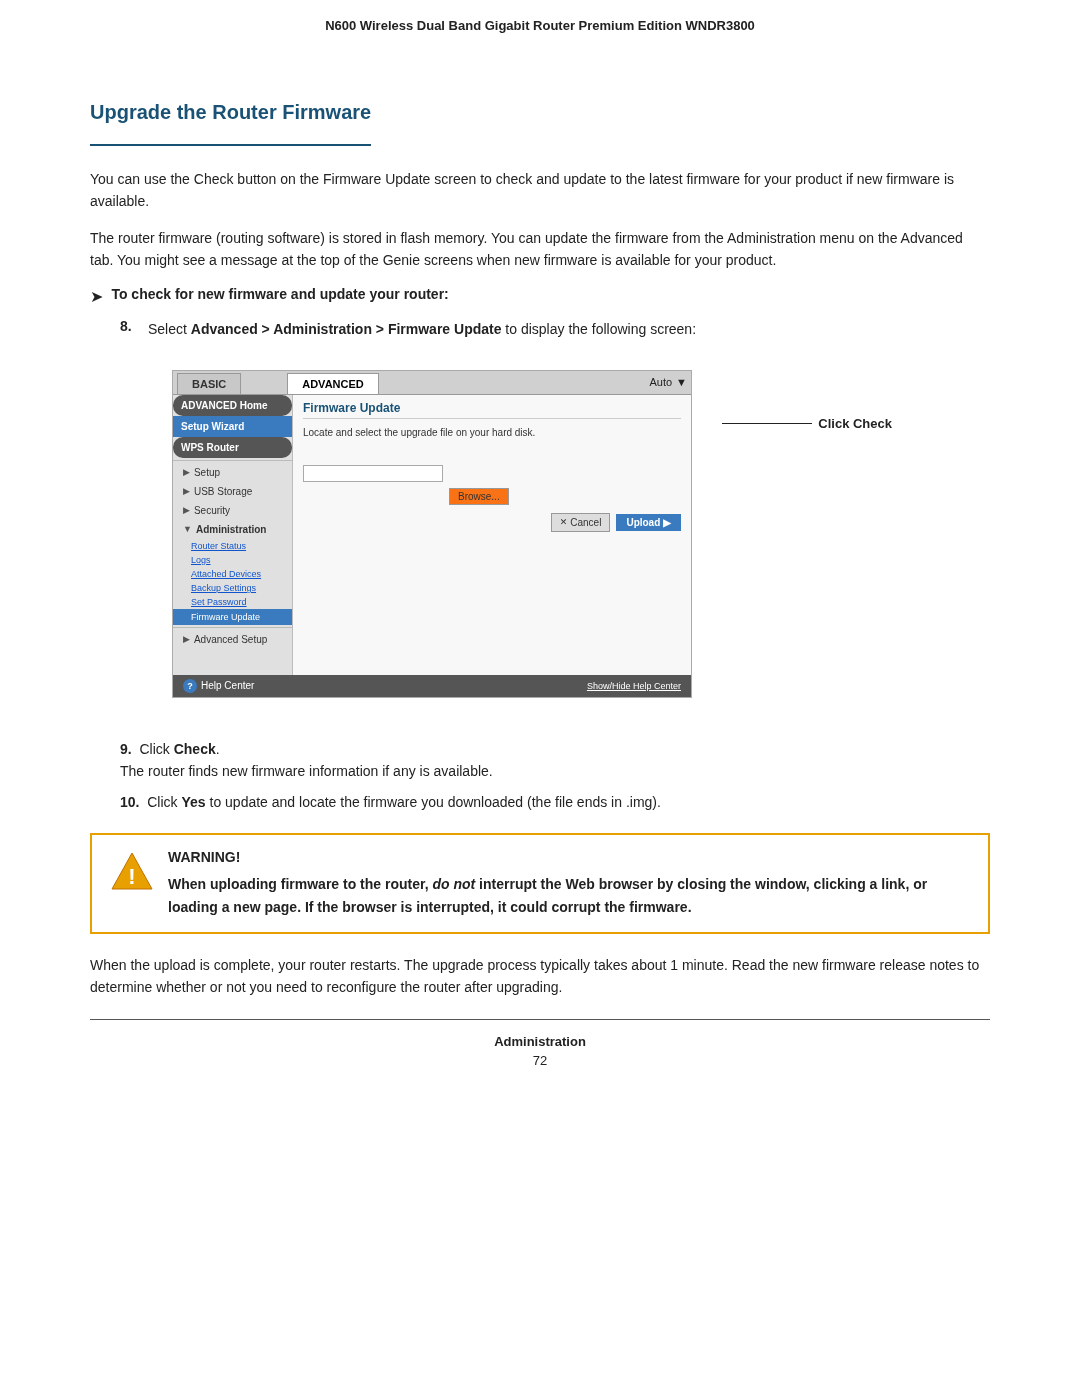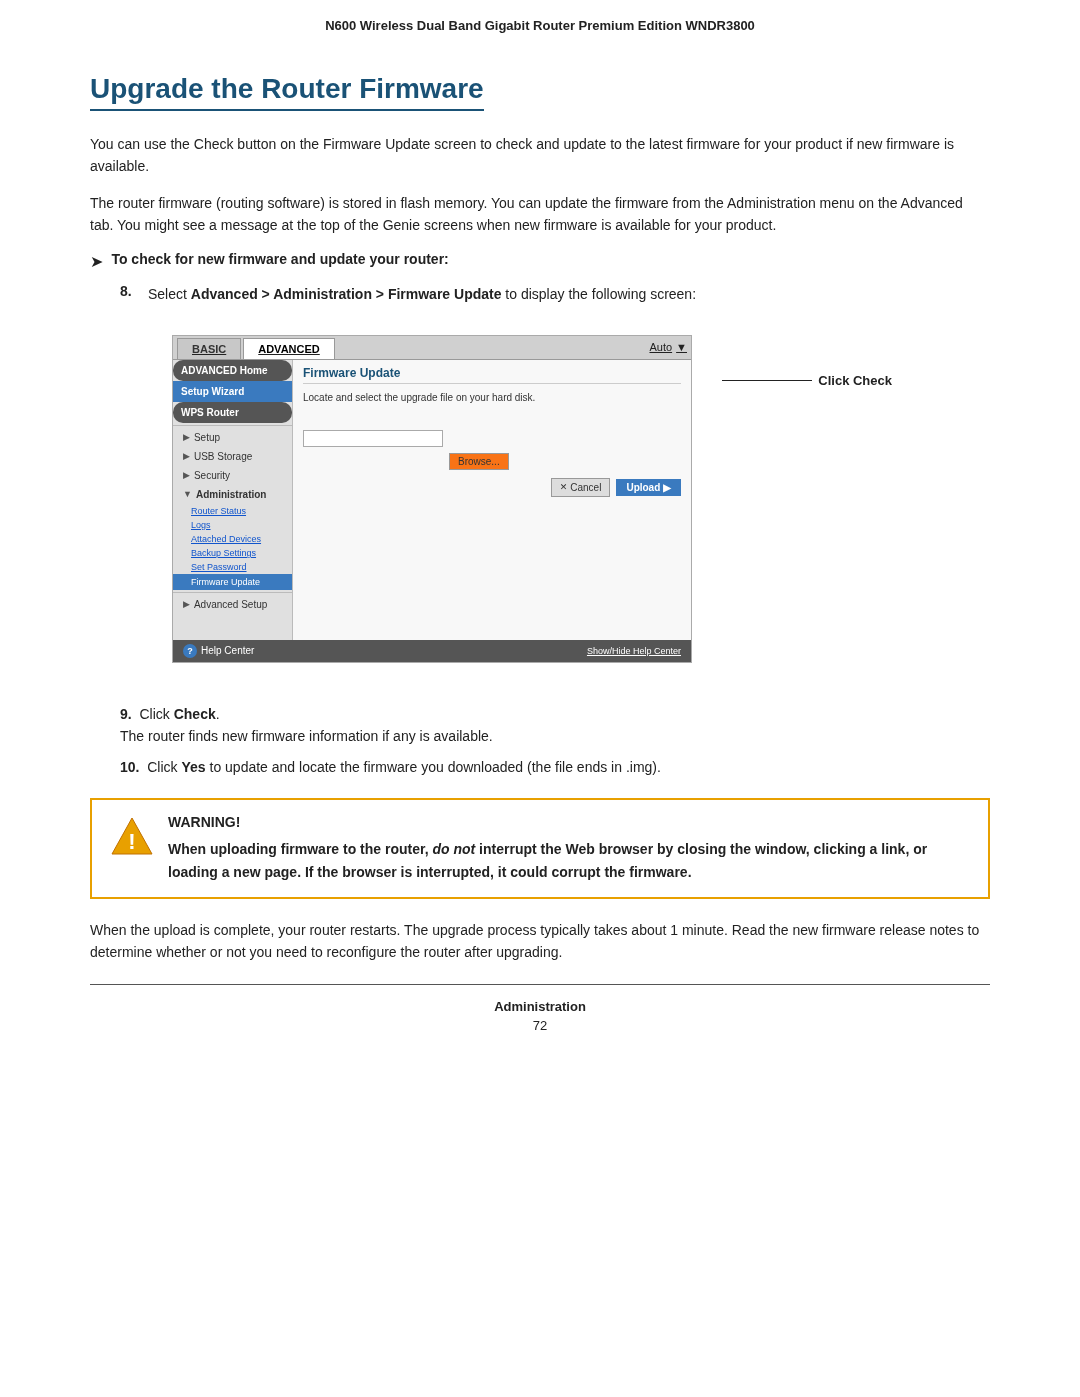--- a/index.html
+++ b/index.html
@@ -17,27 +17,28 @@
       font-size: 13px;
       font-weight: bold;
       padding: 18px 0 10px 0;
       border-bottom: none;
       color: #222;
     }
     .content-area {
       padding: 30px 90px 40px 90px;
     }
     .page-title {
-      font-size: 28px;
+      font-size: 20px;
       font-weight: bold;
       color: #1a5276;
       margin-bottom: 22px;
       border-bottom: 2px solid #1a5276;
-      padding-bottom: 4px;
+      padding-bottom: 20px;
       display: inline-block;
+      margin-top: 28px;
     }
     .body-text {
       font-size: 14px;
       line-height: 1.6;
       margin-bottom: 14px;
       color: #222;
     }
     .checklist-item {
       display: flex;
       align-items: flex-start;
@@ -74,36 +75,36 @@
       position: relative;
       font-family: Arial, sans-serif;
       font-size: 11px;
     }
     .router-tab-bar {
       display: flex;
       align-items: center;
       background: #d0d0d0;
       padding: 2px 4px 0 4px;
       border-bottom: 1px solid #999;
-      text-decoration: underline;
     }
     .router-tab {
       padding: 4px 14px;
       font-size: 11px;
       font-weight: bold;
       border: 1px solid #999;
       border-bottom: none;
       margin-right: 2px;
       cursor: pointer;
       background: #c8c8c8;
       color: #333;
     }
     .router-tab.active {
       background: #fff;
       color: #000;
+      margin-left: 44px;
     }
     .router-tab-right {
       margin-left: auto;
       display: flex;
       align-items: flex-end;
       gap: 4px;
       padding-bottom: 2px;
     }
     .router-body {
       display: flex;
@@ -428,21 +429,21 @@
       <div class="router-footer">
         <div class="router-help">
           <div class="help-icon">?</div>
           <span>Help Center</span>
         </div>
         <span style="font-size:9px; text-decoration:underline; cursor:pointer;">Show/Hide Help Center</span>
       </div>
     </div>
 
     
-    <div style="position:absolute; right:-200px; top:54px; display:flex; align-items:center;">
+    <div style="position:absolute; right:-200px; top:62px; display:flex; align-items:center;">
       <div style="width:90px; height:1px; background:#222;"></div>
       <span style="font-weight:bold; font-size:13px; color:#222; margin-left:6px;">Click Check</span>
     </div>
   </div>
 
   
   <div class="step-9">
     <strong>9.</strong>
     &nbsp;Click <strong>Check</strong>.
     <br>

